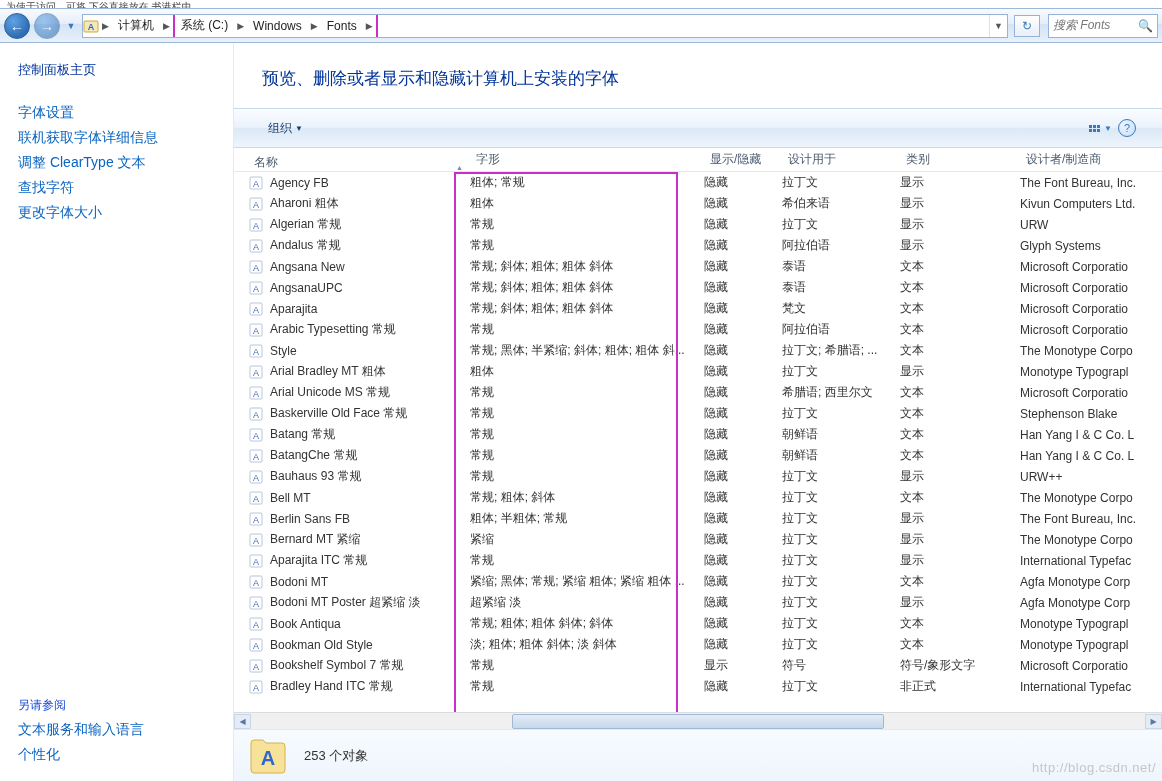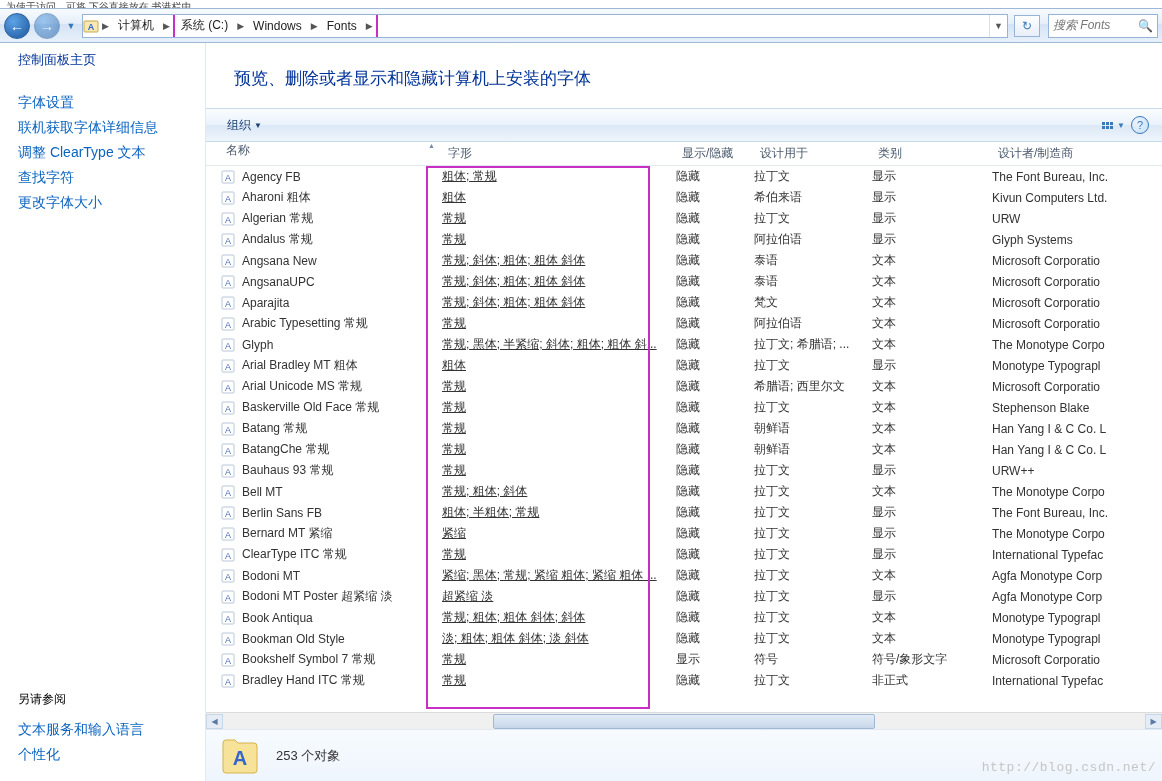--- a/index.html
+++ b/index.html
@@ -17,55 +17,55 @@
 .bc-arrow { font-size:9px; color:#555; padding:0 3px; cursor:pointer; }
 .fonticon-sm { width:16px; height:16px; display:inline-flex; align-items:center; justify-content:center; }
 .addr-tail { flex:1; }
 .addr-drop { width:18px; height:22px; display:flex; align-items:center; justify-content:center; color:#555; font-size:9px; cursor:pointer; border-left:1px solid #d5e2f1; }
 .refresh { width:26px; height:22px; border:1px solid #97b4d6; background:linear-gradient(#fefefe,#e8eff8); display:flex; align-items:center; justify-content:center; color:#3b78b9; cursor:pointer; font-size:12px; margin-left:2px; }
 .searchbox { width:110px; height:24px; border:1px solid #97b4d6; background:#fff; margin-left:4px; display:flex; align-items:center; padding:0 4px; color:#777; font-style:italic; }
 .searchbox .sicon { margin-left:auto; color:#3b78b9; font-style:normal; }
 
 
 .mainrow { display:flex; height:calc(781px - 43px); }
-.sidebar { width:206px; border-right:1px solid #e3e9f0; background:#fff; display:flex; flex-direction:column; padding:8px 10px 10px 18px; }
+.sidebar { width:234px; border-right:1px solid #e3e9f0; background:#fff; display:flex; flex-direction:column; padding:18px 10px 10px 18px; }
 .sidebar .home { color:#003399; font-size:13px; margin-bottom:18px; cursor:pointer; }
 .sidebar .link { color:#0b64c0; margin:7px 0; cursor:pointer; font-size:14px; }
 .sidebar .spacer { flex:1; }
-.sidebar .also { color:#000000; margin:8px 0 6px; }
+.sidebar .also { color:#1d4ed8; margin:8px 0 0; }
 
 .content { flex:1; display:flex; flex-direction:column; overflow:hidden; }
 .heading { font-size:17px; color:#003399; padding:24px 0 18px 28px; }
-.toolbar { height:34px; background:linear-gradient(#fafdff,#eaf2fb 48%,#dce8f6 52%,#eef5fc); border-top:1px solid #c9d9ec; border-bottom:1px solid #c9d9ec; display:flex; align-items:center; padding:0 13px; }
+.toolbar { height:40px; background:linear-gradient(#fafdff,#eaf2fb 48%,#dce8f6 52%,#eef5fc); border-top:1px solid #c9d9ec; border-bottom:1px solid #c9d9ec; display:flex; align-items:center; padding:0 26px; }
 .tbtn { display:flex; align-items:center; gap:3px; padding:3px 8px; border-radius:2px; cursor:pointer; color:#1a3e6e; }
 .tbtn .drop { font-size:8px; }
 .toolbar .right { margin-left:auto; display:flex; align-items:center; gap:6px; }
 .viewbtn { display:flex; align-items:center; gap:1px; cursor:pointer; color:#3b78b9; }
 .viewbtn .grid { display:grid; grid-template-columns:repeat(3,3px); grid-template-rows:repeat(2,3px); gap:1px; }
 .viewbtn .grid span { background:#3b78b9; }
 .helpbtn { width:18px; height:18px; border-radius:9px; border:1px solid #3b78b9; color:#3b78b9; display:flex; align-items:center; justify-content:center; font-size:11px; cursor:pointer; background:radial-gradient(circle at 30% 30%,#eaf4ff,#c8e0f7); }
 
 .listarea { flex:1; overflow:hidden; position:relative; display:flex; flex-direction:column; }
 .cols { display:flex; height:24px; border-bottom:1px solid #e2e8f0; align-items:center; padding-left:14px; color:#4a5a6e; position:relative; }
 .col { padding:0 6px; display:flex; align-items:center; height:100%; border-right:1px solid transparent; cursor:pointer; }
-.c-name { width:222px; display:flex; align-items:flex-start; gap:2px; }
+.c-name { width:222px; display:flex; align-items:flex-end; gap:2px; }
 .c-name .sort { font-size:7px; color:#6e8bb0; margin-left:auto; }
 .c-style { width:234px; }
 .c-hide { width:78px; }
 .c-design { width:118px; }
 .c-cat { width:120px; }
 .c-maker { flex:1; }
 
 .rows-wrap { flex:1; overflow:hidden; position:relative; }
 .rows { position:absolute; inset:0; overflow-y:scroll; padding-left:14px; }
 .row { display:flex; align-items:center; height:21px; cursor:default; color:#333; }
 .row .ico { width:16px; height:14px; margin-right:6px; display:inline-flex; align-items:center; justify-content:center; }
 .row .ico svg { width:14px; height:14px; }
 .row .nm { width:200px; white-space:nowrap; overflow:hidden; text-overflow:ellipsis; }
-.row .st { width:234px; white-space:nowrap; overflow:hidden; text-overflow:ellipsis;text-decoration:underline; }
+.row .st { width:234px; white-space:nowrap; overflow:hidden; text-overflow:ellipsis; }
 .row .hd { width:78px; }
 .row .ds { width:118px; white-space:nowrap; overflow:hidden; text-overflow:ellipsis; }
 .row .ct { width:120px; white-space:nowrap; overflow:hidden; text-overflow:ellipsis; }
 .row .mk { flex:1; white-space:nowrap; overflow:hidden; text-overflow:ellipsis; padding-right:4px; }
 
 
 .rows::-webkit-scrollbar { width:17px; }
 .rows::-webkit-scrollbar-track { background:#f0f0f0; border-left:1px solid #dcdcdc; }
 .rows::-webkit-scrollbar-thumb { background:linear-gradient(#e4ecf7,#c7d7ea); border:1px solid #9fb8d6; border-radius:2px; }
 .rows::-webkit-scrollbar-button { height:17px; background:#e5ecf5; border:1px solid #c7d7ea; }
@@ -74,21 +74,21 @@
 .hscroll .hthumb { height:15px; width:40%; margin:0 auto; background:linear-gradient(#e4ecf7,#c7d7ea); border:1px solid #9fb8d6; border-radius:2px; }
 .hscroll .hbtn { width:17px; height:15px; background:#e5ecf5; border:1px solid #c7d7ea; display:flex; align-items:center; justify-content:center; font-size:8px; color:#5a7aa5; cursor:pointer; }
 
 .status { height:52px; border-top:1px solid #e3e9f0; display:flex; align-items:center; padding-left:14px; gap:16px; background:linear-gradient(#f7fbff,#eef5fc); }
 .status .bigico { width:40px; height:40px; display:flex; align-items:center; justify-content:center; }
 .status .txt { color:#333; font-size:13px; }
 
 
 .colbox-outline { position:absolute; border:2px solid #c82fc4; pointer-events:none; left:220px; top:0; width:224px; height:543px; z-index:5; }
 
-.watermark { position:absolute; right:6px; bottom:6px; color:#c6c6c6; font-size:13px; font-family:Liberation Mono, monospace; letter-spacing:.5px; pointer-events:none; }
+.watermark { position:absolute; right:6px; bottom:6px; color:#c6c6c6; font-size:13px; font-family:Liberation Sans, sans-serif; letter-spacing:.5px; pointer-events:none; }
 </style>
 </head>
 <body>
 
 <div class="top-crop">为使于访问，可将 下谷直接放在 书港栏中。</div>
 
 <div class="navbar">
   <div class="navbtn">←</div>
   <div class="navbtn fwd">→</div>
   <div class="navdrop">▼</div>
@@ -303,21 +303,21 @@
               <span class="ct">文本</span>
               <span class="mk">Microsoft Corporatio</span>
             </div>
             <div class="row">
               <span class="ico">
                 <svg viewBox="0 0 14 14">
                   <rect x="1" y="1" width="12" height="12" rx="1" fill="#fff" stroke="#b8c6d9"></rect>
                   <text x="7" y="11" font-size="9" text-anchor="middle" fill="#4a6fb5" font-family="serif">A</text>
                 </svg>
               </span>
-              <span class="nm">Glyph</span>
+              <span class="nm">Style</span>
               <span class="st">常规; 黑体; 半紧缩; 斜体; 粗体; 粗体 斜...</span>
               <span class="hd">隐藏</span>
               <span class="ds">拉丁文; 希腊语; ...</span>
               <span class="ct">文本</span>
               <span class="mk">The Monotype Corpo</span>
             </div>
             <div class="row">
               <span class="ico">
                 <svg viewBox="0 0 14 14">
                   <rect x="1" y="1" width="12" height="12" rx="1" fill="#fff" stroke="#b8c6d9"></rect>
@@ -443,21 +443,21 @@
               <span class="ct">显示</span>
               <span class="mk">The Monotype Corpo</span>
             </div>
             <div class="row">
               <span class="ico">
                 <svg viewBox="0 0 14 14">
                   <rect x="1" y="1" width="12" height="12" rx="1" fill="#fff" stroke="#b8c6d9"></rect>
                   <text x="7" y="11" font-size="9" text-anchor="middle" fill="#4a6fb5" font-family="serif">A</text>
                 </svg>
               </span>
-              <span class="nm">ClearType ITC 常规</span>
+              <span class="nm">Aparajita ITC 常规</span>
               <span class="st">常规</span>
               <span class="hd">隐藏</span>
               <span class="ds">拉丁文</span>
               <span class="ct">显示</span>
               <span class="mk">International Typefac</span>
             </div>
             <div class="row">
               <span class="ico">
                 <svg viewBox="0 0 14 14">
                   <rect x="1" y="1" width="12" height="12" rx="1" fill="#fff" stroke="#b8c6d9"></rect>

